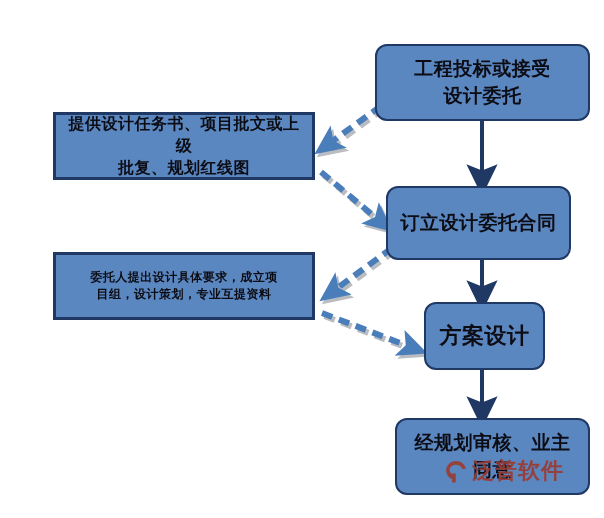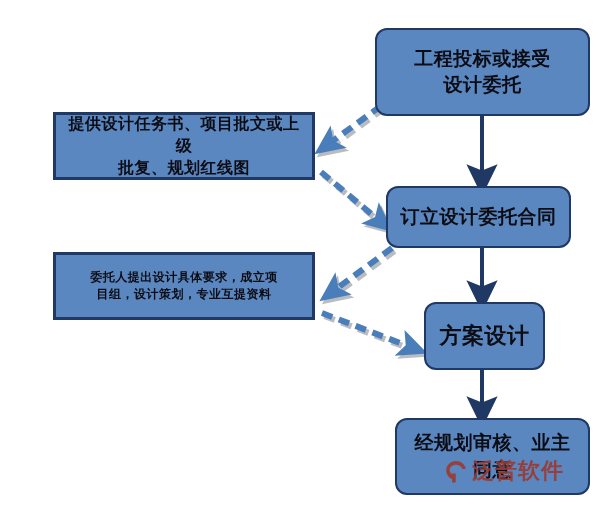--- a/index.html
+++ b/index.html
@@ -47,22 +47,22 @@
     border-radius: 0;
     border-width: 3px;
   }
   .node-label {
     display: block;
     padding: 0 10px;
     white-space: pre-line;
     font-weight: 600;
   }
   
-  #node-bid          { left: 375px; top: 28px;  width: 215px; height: 88px;  font-size: 19px; }
-  #node-contract     { left: 386px; top: 186px; width: 185px; height: 62px;  font-size: 19px; }
+  #node-bid          { left: 375px; top: 44px;  width: 215px; height: 77px;  font-size: 19px; }
+  #node-contract     { left: 386px; top: 186px; width: 185px; height: 74px;  font-size: 19px; }
   #node-scheme       { left: 424px; top: 302px; width: 121px; height: 68px;  font-size: 22px; }
   #node-approval     { left: 395px; top: 418px; width: 195px; height: 77px;  font-size: 19px; }
   #note-docs         { left: 53px;  top: 112px; width: 262px; height: 68px;  font-size: 16px; }
   #note-requirements { left: 53px;  top: 252px; width: 262px; height: 68px;  font-size: 12px; }
 
   
   #watermark {
     position: absolute;
     left: 443px;
     top: 456px;

